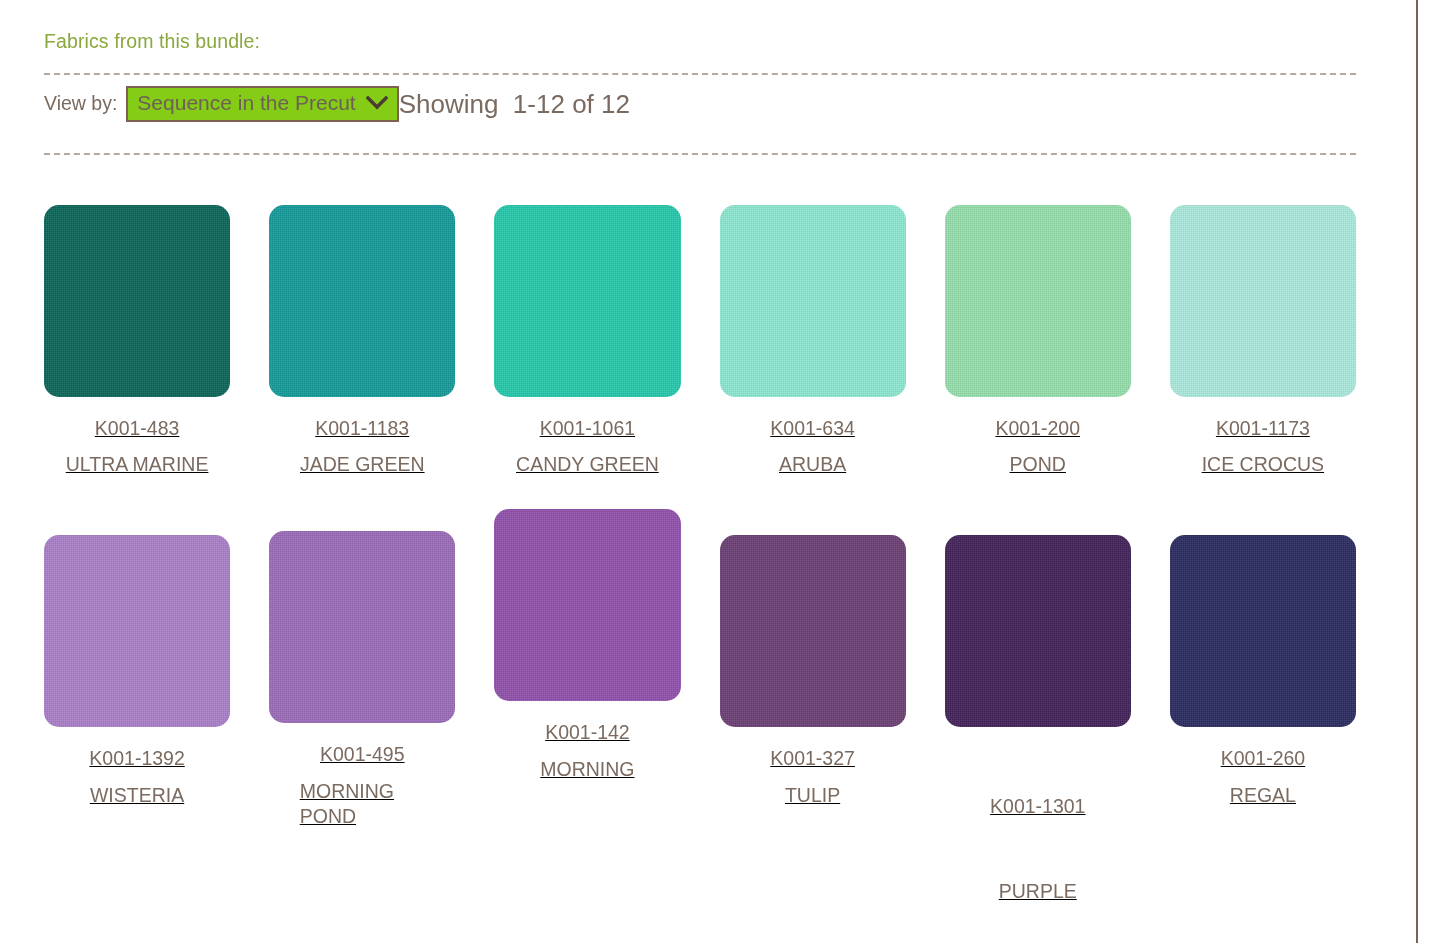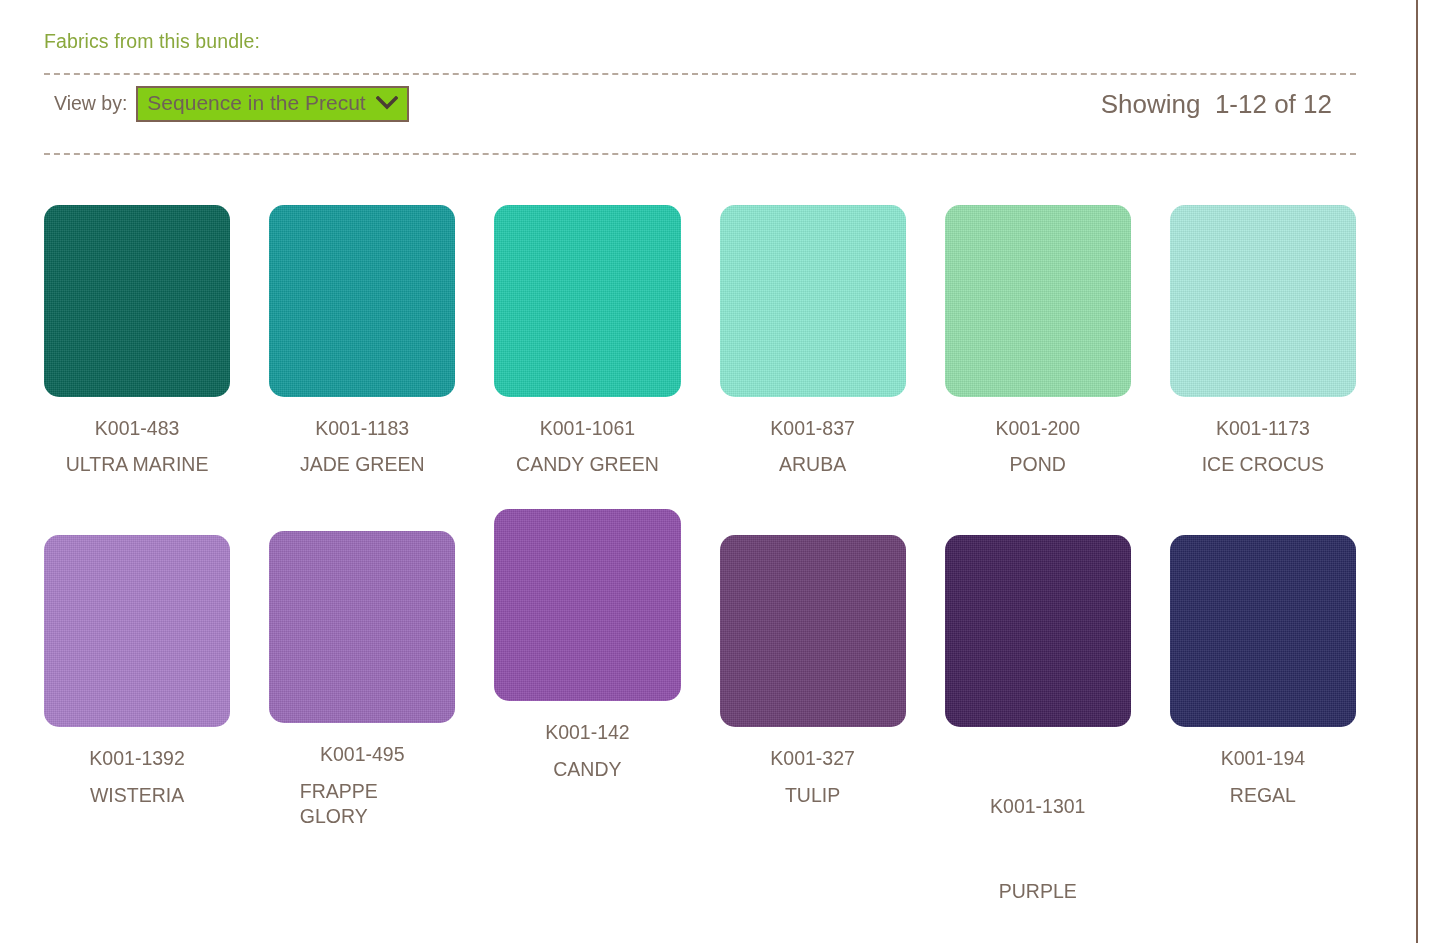--- a/index.html
+++ b/index.html
@@ -44,23 +44,21 @@
 
   .dashed-rule {
     height: 0;
     border-top: 2px dashed #b7a99e;
     margin-top: 20px;
   }
 
   .controls-bar {
     display: flex;
     align-items: center;
-    justify-content: space-between;
     height: 58px;
-    margin-left: 10px;
   }
 
   .view-by {
     display: flex;
     align-items: center;
     gap: 9px;
   }
 
   .view-by-label {
     color: #7a6a5f;
@@ -99,20 +97,21 @@
     grid-template-columns: repeat(6, 1fr);
     column-gap: 39px;
     row-gap: 0;
     margin-top: 50px;
   }
 
   .swatch-cell {
     display: flex;
     flex-direction: column;
     align-items: center;
+    text-decoration: underline;
   }
 
   .swatch-chip {
     width: 100%;
     height: 192px;
     border-radius: 15px;
     position: relative;
     overflow: hidden;
     cursor: pointer;
   }
@@ -181,21 +180,21 @@
       <div class="swatch-sku">K001-1183</div>
       <div class="swatch-name">JADE GREEN</div>
     </div>
     <div class="swatch-cell">
       <div class="swatch-chip" style="background-color: rgb(36, 201, 171);"></div>
       <div class="swatch-sku">K001-1061</div>
       <div class="swatch-name">CANDY GREEN</div>
     </div>
     <div class="swatch-cell">
       <div class="swatch-chip" style="background-color: rgb(140, 232, 209);"></div>
-      <div class="swatch-sku">K001-837</div>
+      <div class="swatch-sku">K001-634</div>
       <div class="swatch-name">ARUBA</div>
     </div>
     <div class="swatch-cell">
       <div class="swatch-chip" style="background-color: rgb(149, 223, 172);"></div>
       <div class="swatch-sku">K001-200</div>
       <div class="swatch-name">POND</div>
     </div>
     <div class="swatch-cell">
       <div class="swatch-chip" style="background-color: rgb(171, 233, 221);"></div>
       <div class="swatch-sku">K001-1173</div>
@@ -203,37 +202,37 @@
     </div>
 
     <div class="swatch-cell" style="margin-top:58px;">
       <div class="swatch-chip" style="background-color: rgb(169, 127, 200);"></div>
       <div class="swatch-sku">K001-1392</div>
       <div class="swatch-name">WISTERIA</div>
     </div>
     <div class="swatch-cell" style="margin-top:54px;">
       <div class="swatch-chip" style="background-color: rgb(154, 107, 184);"></div>
       <div class="swatch-sku">K001-495</div>
-      <div class="swatch-name" style="max-width:125px;">FRAPPE GLORY</div>
+      <div class="swatch-name" style="max-width:125px;">MORNING POND</div>
     </div>
     <div class="swatch-cell" style="margin-top:32px;">
       <div class="swatch-chip" style="background-color: rgb(144, 80, 171);"></div>
       <div class="swatch-sku">K001-142</div>
-      <div class="swatch-name">CANDY</div>
+      <div class="swatch-name">MORNING</div>
     </div>
     <div class="swatch-cell" style="margin-top:58px;">
       <div class="swatch-chip" style="background-color: rgb(107, 63, 116);"></div>
       <div class="swatch-sku">K001-327</div>
       <div class="swatch-name">TULIP</div>
     </div>
     <div class="swatch-cell" style="margin-top:58px;gap:48px;">
       <div class="swatch-chip" style="background-color: rgb(66, 33, 90);"></div>
       <div class="swatch-sku">K001-1301</div>
       <div class="swatch-name">PURPLE</div>
     </div>
     <div class="swatch-cell" style="margin-top:58px;">
       <div class="swatch-chip" style="background-color: rgb(42, 42, 96);"></div>
-      <div class="swatch-sku">K001-194</div>
+      <div class="swatch-sku">K001-260</div>
       <div class="swatch-name">REGAL</div>
     </div>
 
   </div>
 </div>
 
 </body></html>

